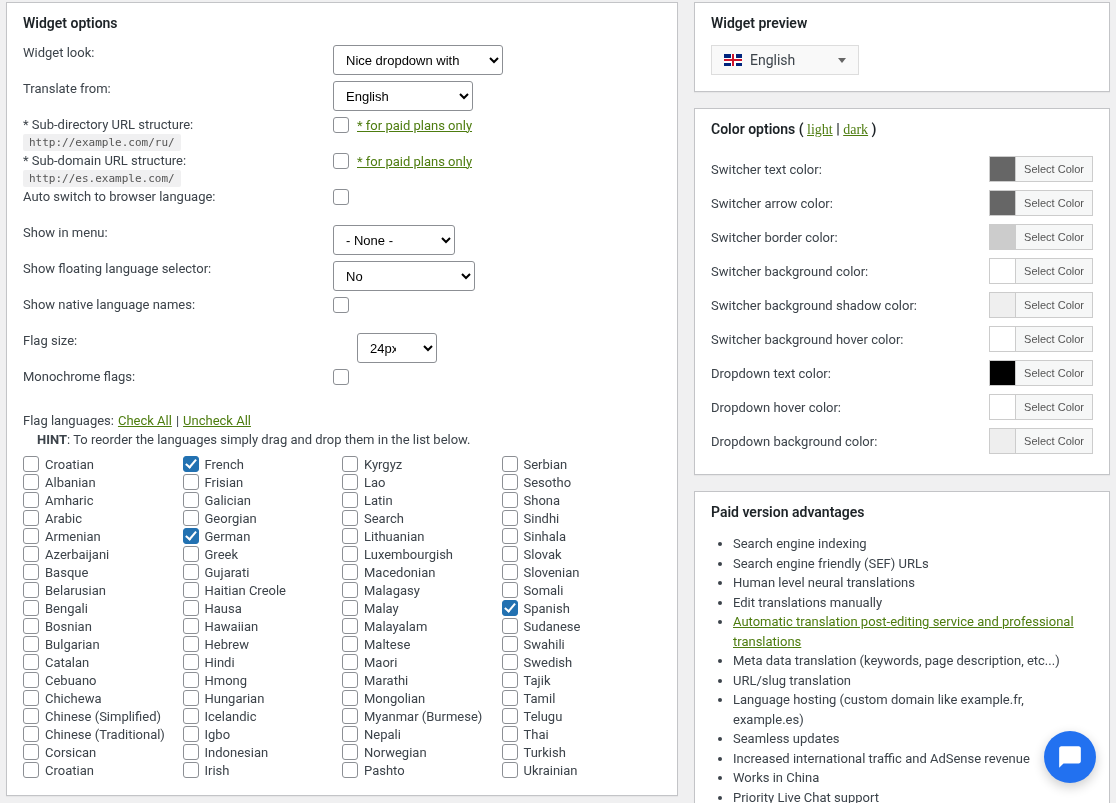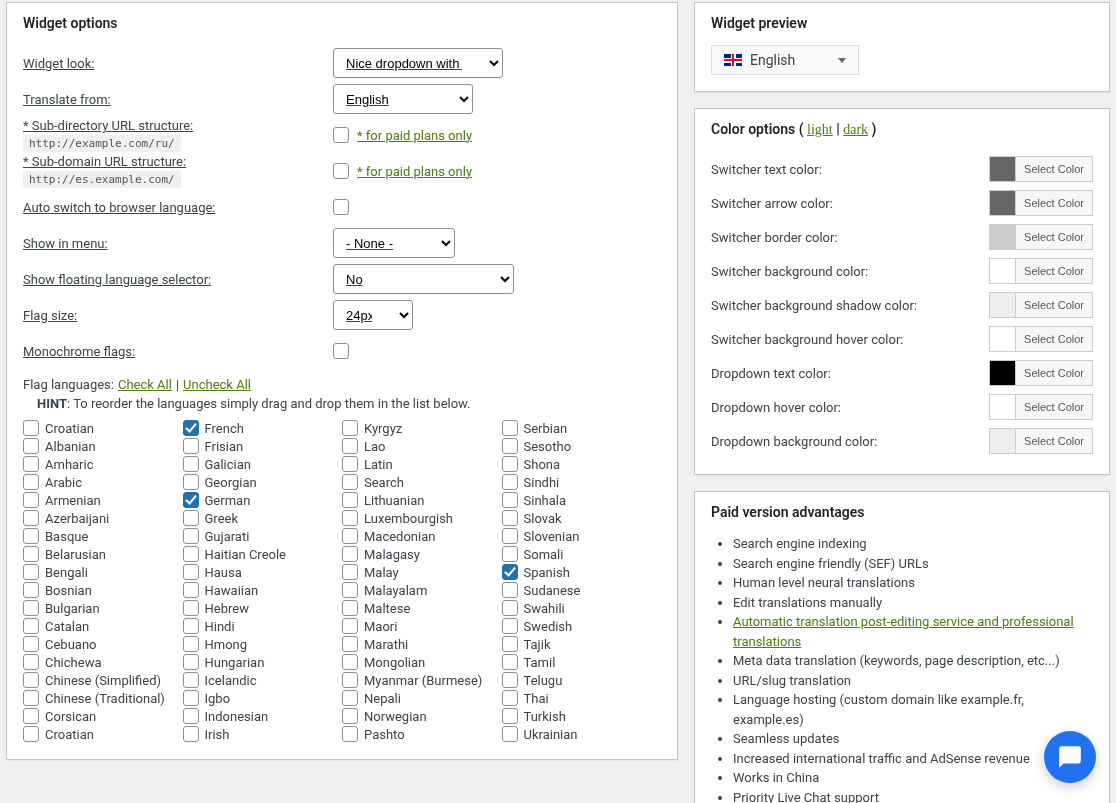--- a/index.html
+++ b/index.html
@@ -13,31 +13,31 @@
   .container { display: flex; gap: 16px; padding: 2px 6px; }
   .col-left { flex: 1; }
   .col-right { width: 416px; display: flex; flex-direction: column; gap: 16px; }
   .panel {
     background: #fff;
     border: 1px solid #c3c4c7;
     box-shadow: 0 1px 1px rgba(0,0,0,.04);
     padding: 12px 16px 16px;
   }
   h2.panel-title { font-size: 14px; font-weight: 600; color: #1d2327; margin-bottom: 14px; }
-  .form-row { display: flex; align-items: center; min-height: 36px; text-decoration: underline; }
+  .form-row { display: flex; align-items: flex-start; min-height: 36px; }
   .form-row .lbl { width: 310px; font-size: 13px; color: #3c434a; }
   .form-row .ctrl { flex: 1; display: flex; align-items: center; gap: 8px; }
   .sub-note { font-family: Consolas, Monaco, monospace; font-size: 11px; color: #555; background: #f0f0f1; padding: 2px 6px; display: inline-block; margin-top: 2px; border-radius:2px; }
   select, .select-fake {
     font-size: 13px; padding: 4px 24px 4px 8px; border: 1px solid #8c8f94;
     border-radius: 3px; background: #fff; height: 30px; min-width: 80px;
   }
   .select-wide { width: 170px; }
   .select-mid  { width: 140px; }
-  .select-small{ width: 58px; }
+  .select-small{ width: 58px; margin-left: 24px; }
   a.link { color: #4d7c0f; text-decoration: underline; cursor: pointer; }
   input[type=checkbox]{
     width:16px;height:16px;border:1px solid #8c8f94;border-radius:3px;appearance:none;
     position:relative;cursor:pointer;background:#fff;
   }
   input[type=checkbox]:checked{ background:#2271b1;border-color:#2271b1; }
   input[type=checkbox]:checked::after{
     content:"";position:absolute;left:4px;top:0px;width:4px;height:9px;
     border:solid #fff;border-width:0 2px 2px 0;transform:rotate(40deg);
   }
@@ -128,24 +128,30 @@
       <div class="form-row">
         <div class="lbl">Show in menu:</div>
         <div class="ctrl">
             <select style="width:122px"><option>- None -</option></select>
           </div>
       </div>
 
       <div class="form-row">
         <div class="lbl">Show floating language selector:</div>
         <div class="ctrl">
-            <select style="width:181px"><option>No</option></select>
-          </div>
-      </div>
-
+            <select style="width:142px"><option>No</option></select>
+          </div>
+      </div>
+
+      <div class="form-row">
+        <div class="lbl">Show native language names:</div>
+        <div class="ctrl">
+            <input type="checkbox" style="">
+          </div>
+      </div>
 
       <div class="form-row">
         <div class="lbl">Flag size:</div>
         <div class="ctrl">
             <select class="select-small"><option>24px</option></select>
           </div>
       </div>
 
       <div class="form-row">
         <div class="lbl">Monochrome flags:</div>

